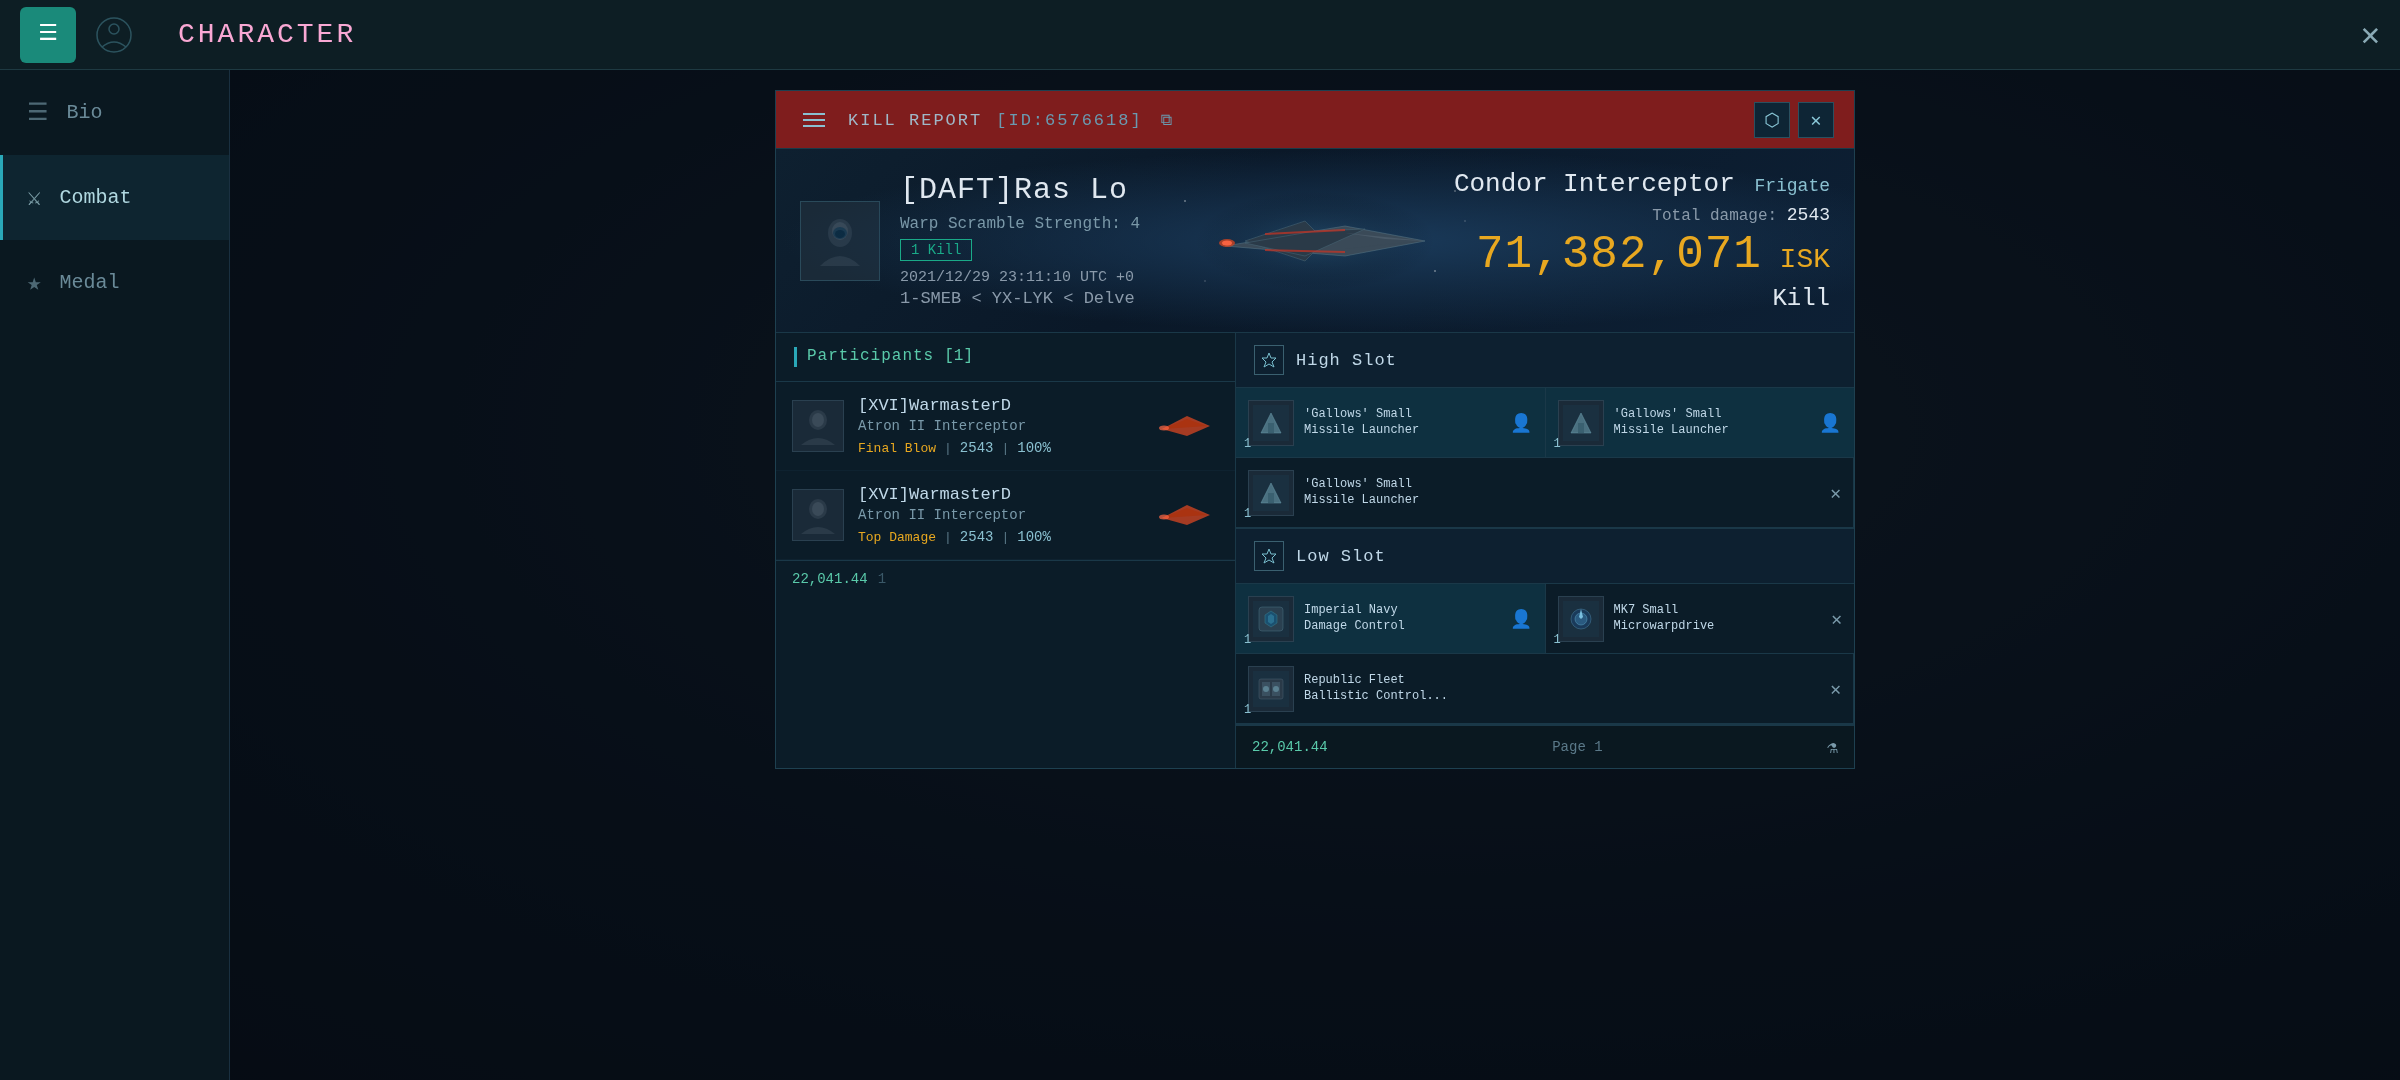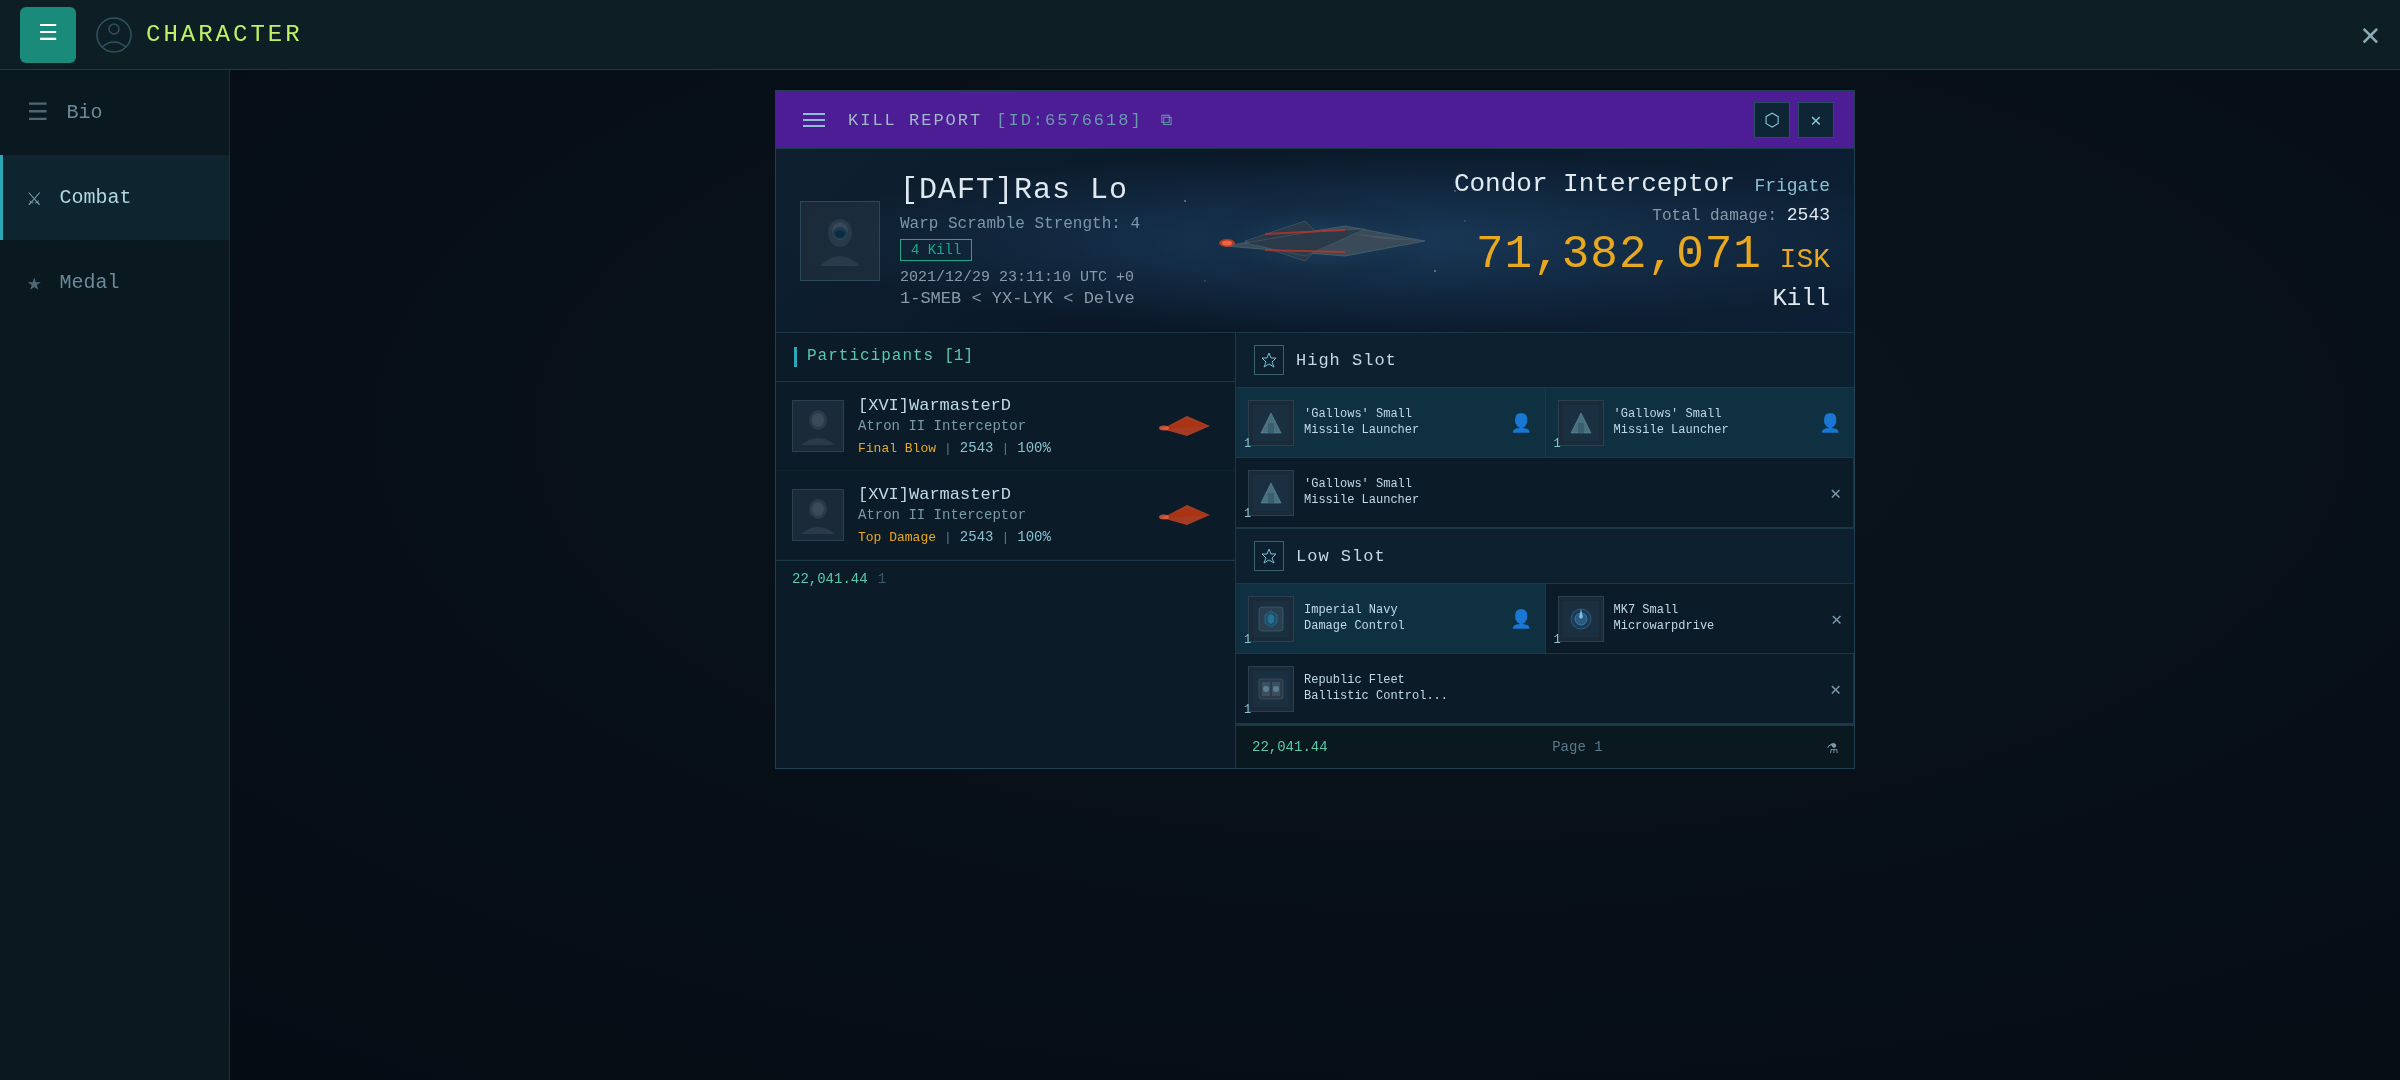--- a/index.html
+++ b/index.html
@@ -37,21 +37,21 @@
       background: #1a8a7a;
       border-radius: 6px;
       display: flex; align-items: center; justify-content: center;
       cursor: pointer;
     }
     .menu-btn span { font-size: 22px; color: #fff; line-height: 1; }
     .top-title-area {
       display: flex; align-items: center; gap: 14px;
     }
     .top-icon { width: 36px; height: 36px; opacity: 0.5; }
-    .top-title { color: #bef264; font-size: 24px; letter-spacing: 3px; font-weight: 300; }
+    .top-title { color: #f9a8d4; font-size: 28px; letter-spacing: 3px; font-weight: 300; margin-left: 32px; }
     .close-top {
       position: absolute; right: 20px; top: 50%; transform: translateY(-50%);
       font-size: 32px; color: #8aaab5; cursor: pointer;
     }
 
     
     .sidebar {
       position: absolute;
       top: 70px; left: 0;
       width: 230px;
@@ -90,21 +90,21 @@
       transform: translateX(-50%);
       width: 1080px;
       background: #0d1e28;
       border: 1px solid #1e4050;
       z-index: 20;
     }
 
     
     .modal-header {
       display: flex; align-items: center;
-      background: #4c1d95;
+      background: #7f1d1d;
       padding: 0 20px;
       height: 58px;
       border-bottom: 1px solid #1a3a48;
       gap: 16px;
     }
     .modal-menu-btn {
       width: 36px; height: 36px;
       display: flex; align-items: center; justify-content: center;
       cursor: pointer;
     }
@@ -449,21 +449,21 @@
           <ellipse cx="30" cy="20" rx="8" ry="9" fill="#3a4a58"></ellipse>
 
           <ellipse cx="30" cy="22" rx="7" ry="6" fill="#1a3a50"></ellipse>
           <ellipse cx="30" cy="23" rx="5" ry="4" fill="#0a2a40"></ellipse>
         </svg>
       </div>
 
       <div class="pilot-info">
         <div class="pilot-name">[DAFT]Ras Lo</div>
         <div class="pilot-detail">Warp Scramble Strength: 4</div>
-        <div class="kill-badge">4 Kill</div>
+        <div class="kill-badge">1 Kill</div>
         <div class="kill-date">2021/12/29 23:11:10 UTC +0</div>
         <div class="kill-location">1-SMEB &lt; YX-LYK &lt; Delve</div>
       </div>
 
       <div class="ship-image-area">
         <svg class="ship-svg" viewBox="0 0 340 140" fill="none">
 
           <defs>
             <radialGradient id="shipGlow" cx="50%" cy="50%" r="50%">
               <stop offset="0%" stop-color="#2a5a7a" stop-opacity="0.4"></stop>

